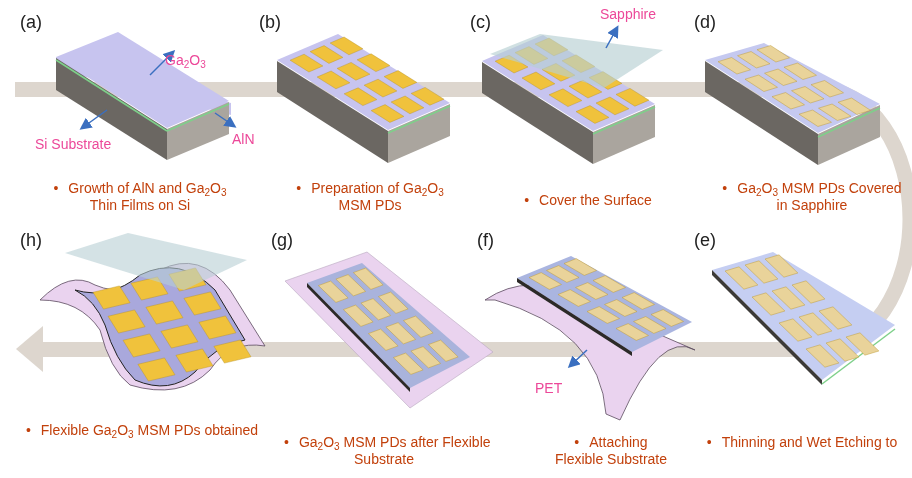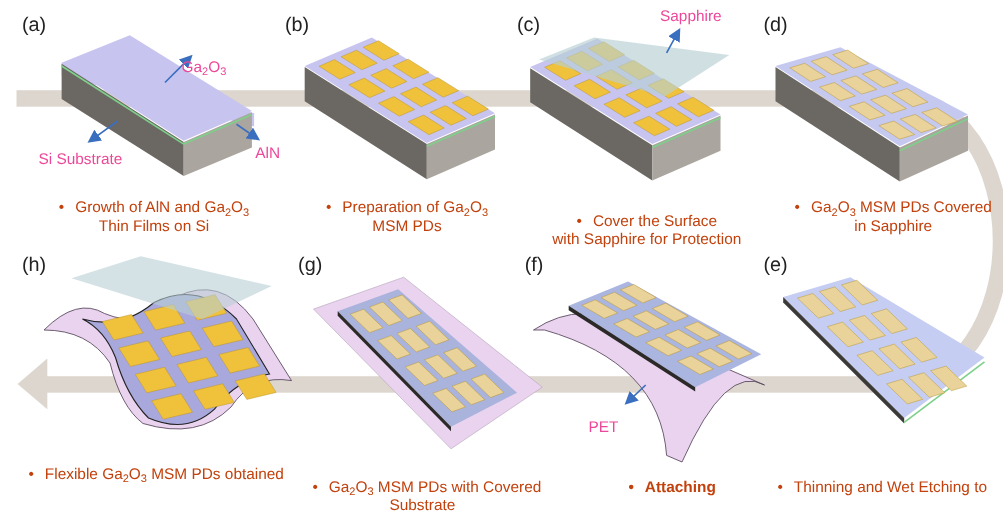--- a/index.html
+++ b/index.html
@@ -203,30 +203,30 @@
 <div class="ann" style="left:600px;top:6px;">Sapphire</div>
 <div class="ann" style="left:535px;top:380px;">PET</div>
 
 <div class="caption" style="left:40px;top:180px;width:200px;">
   <span class="bullet">•</span><span>Growth of AlN and Ga</span><sub>2</sub><span>O</span><sub>3</sub><br><span>Thin Films on Si</span>
 </div>
 <div class="caption" style="left:280px;top:180px;width:180px;">
   <span class="bullet">•</span><span>Preparation of Ga</span><sub>2</sub><span>O</span><sub>3</sub><br><span>MSM PDs</span>
 </div>
 <div class="caption" style="left:488px;top:180px;width:200px;margin-top:12px;">
-  <span class="bullet">•</span><span>Cover the Surface</span><br><span>with Sapphire for Protection</span>
+  <span class="bullet">•</span><span>Cover the Surface</span><br>
 </div>
 <div class="caption" style="left:712px;top:180px;width:200px;">
   <span class="bullet">•</span><span>Ga</span><sub>2</sub><span>O</span><sub>3</sub><span> MSM PDs Covered</span><br><span>in Sapphire</span>
 </div>
 
 <div class="caption" style="left:4px;top:422px;width:276px;">
   <span class="bullet">•</span><span>Flexible Ga</span><sub>2</sub><span>O</span><sub>3</sub><span> MSM PDs obtained</span><br>
 </div>
 <div class="caption" style="left:284px;top:434px;width:200px;">
-  <span class="bullet">•</span><span>Ga</span><sub>2</sub><span>O</span><sub>3</sub><span> MSM PDs with  Covered</span><br><span>Substrate</span>
-</div>
-<div class="caption" style="left:546px;top:434px;width:130px;font-weight:bold;">
-  <span class="bullet">•</span><span>Attaching</span><br>
+  <span class="bullet">•</span><span>Ga</span><sub>2</sub><span>O</span><sub>3</sub><span> MSM PDs after  Flexible</span><br><span>Substrate</span>
+</div>
+<div class="caption" style="left:546px;top:434px;width:130px;">
+  <span class="bullet">•</span><span>Attaching</span><br><span>Flexible Substrate</span>
 </div>
 <div class="caption" style="left:692px;top:434px;width:220px;">
   <span class="bullet">•</span><span>Thinning and Wet Etching to</span><br>
 </div>
 
 </body></html>

